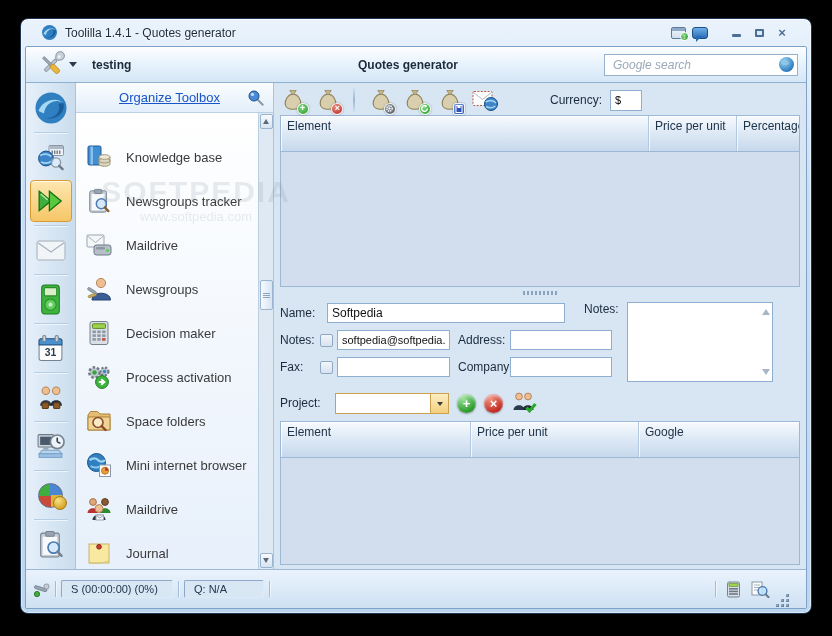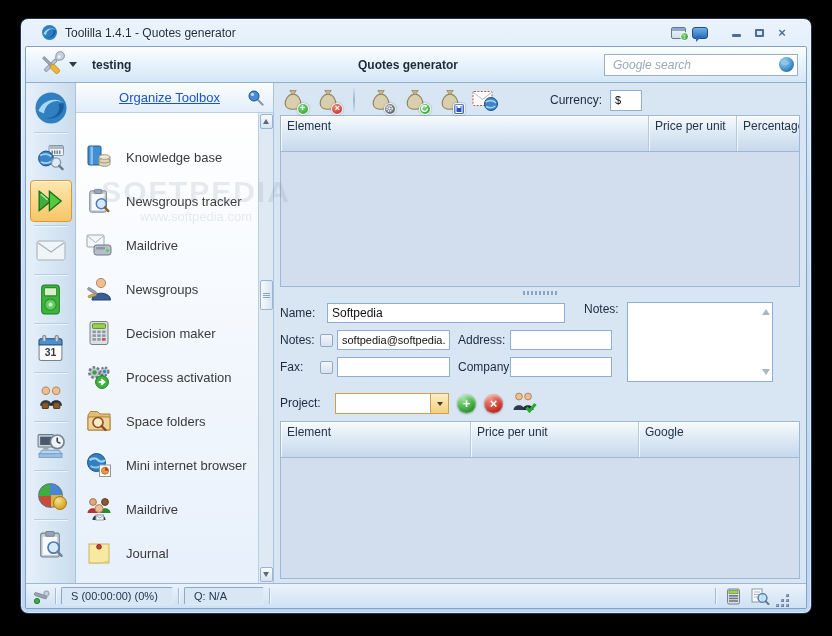--- a/index.html
+++ b/index.html
@@ -132,21 +132,21 @@
   .combo input{flex:1;border:0;min-width:0;font-size:11px;padding:1px 4px;font-family:inherit;outline:none;}
   .combo-btn{width:18px;flex:0 0 auto;background:linear-gradient(#fdeec2,#f3cf7e);border-left:1px solid #caa14c;
     display:flex;align-items:center;justify-content:center;}
   .combo-btn i{width:0;height:0;border:3.5px solid transparent;border-top:4.5px solid #3a3a3a;margin-top:4px;}
   .sphere{width:19px;height:19px;border-radius:50%;display:flex;align-items:center;justify-content:center;
     color:#fff;font-weight:bold;font-size:13px;line-height:1;box-shadow:inset 0 2px 3px rgba(255,255,255,.6),0 1px 2px rgba(0,0,0,.35);cursor:default;}
   .sph-add{background:radial-gradient(circle at 35% 28%,#9ae09a,#2a9a2a 70%,#176a17);}
   .sph-del{background:radial-gradient(circle at 35% 28%,#f0907e,#c22a22 70%,#8a1414);}
 
   
-  .statusbar{height:25px;flex:0 0 auto;display:flex;align-items:center;gap:5px;padding:0 16px 0 6px;
+  .statusbar{height:39px;flex:0 0 auto;display:flex;align-items:center;gap:5px;padding:0 16px 0 6px;
     background:linear-gradient(#eaf3fc,#cfe1f3);border-top:1px solid #9cb8d4;text-align:center;}
   .spanel{height:18px;display:flex;align-items:center;padding:0 9px;font-size:11px;color:#22384e;
     background:#d9e6f4;border:1px solid;border-color:#8ea9c8 #dcebf8 #dcebf8 #8ea9c8;border-radius:2px;}
   .ssep{width:1px;height:16px;background:#a2bcd6;box-shadow:1px 0 0 #eef5fc;}
   .grip{margin-left:2px;width:13px;height:13px;align-self:flex-end;position:relative;}
   .grip i{position:absolute;width:3px;height:3px;background:#8aa4c0;box-shadow:inset -1px -1px 0 #6a84a0;}
   .grip i:nth-child(1){right:1px;bottom:1px;} .grip i:nth-child(2){right:6px;bottom:1px;}
   .grip i:nth-child(3){right:11px;bottom:1px;} .grip i:nth-child(4){right:1px;bottom:6px;}
   .grip i:nth-child(5){right:6px;bottom:6px;} .grip i:nth-child(6){right:1px;bottom:11px;}
   .ic{display:block;}

